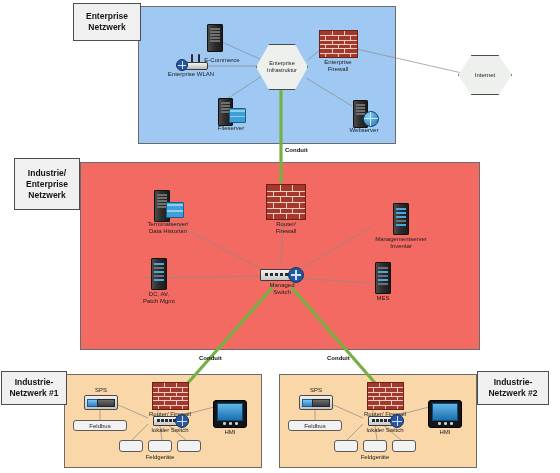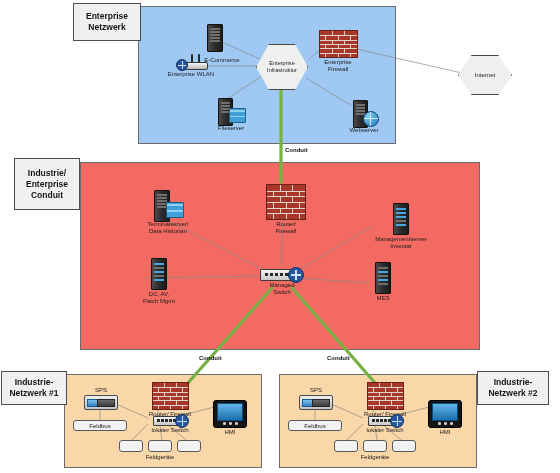--- a/index.html
+++ b/index.html
@@ -223,21 +223,21 @@
   <div class="lbl" style="width:46px;">Webserver</div>
 </div>
 
 <div class="hex" style="left:458px;top:55px;width:52px;height:38px;font-size:6px;">Internet</div>
 
 <div class="conduit-lbl" style="left:285px;top:147px;">Conduit</div>
 
 <div class="zone zone-ie" style="left:80px;top:162px;width:400px;height:188px;"></div>
 <div class="ztag" style="left:14px;top:158px;width:66px;height:52px;">Industrie/
 Enterprise
-Conduit</div>
+Netzwerk</div>
 
 <div class="node" style="left:132px;top:190px;">
   <div style="position:relative;width:28px;height:30px;">
     <div class="srv" style="position:absolute;left:0;top:0;width:14px;height:30px;">
       <i style="top:3px"></i>
         <i style="top:6px"></i>
         <i style="top:9px"></i>
       <i style="top:12px"></i>
         <i style="top:15px"></i>
     </div>

